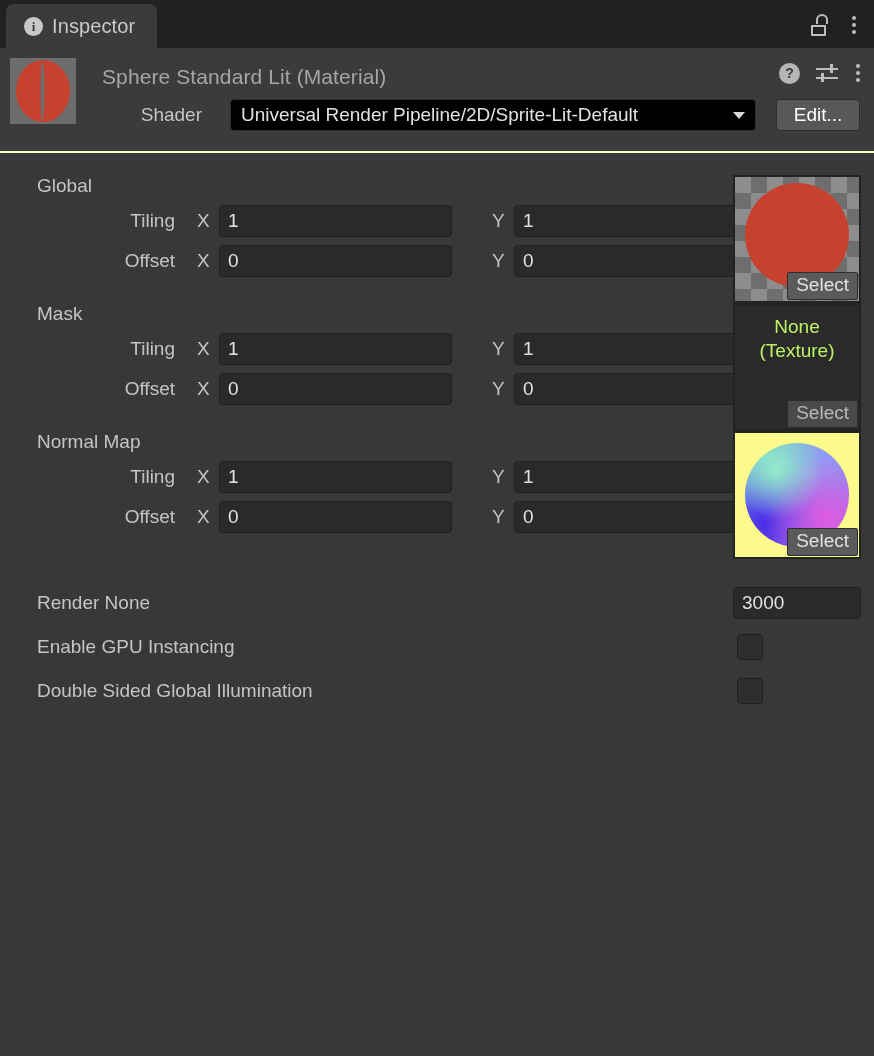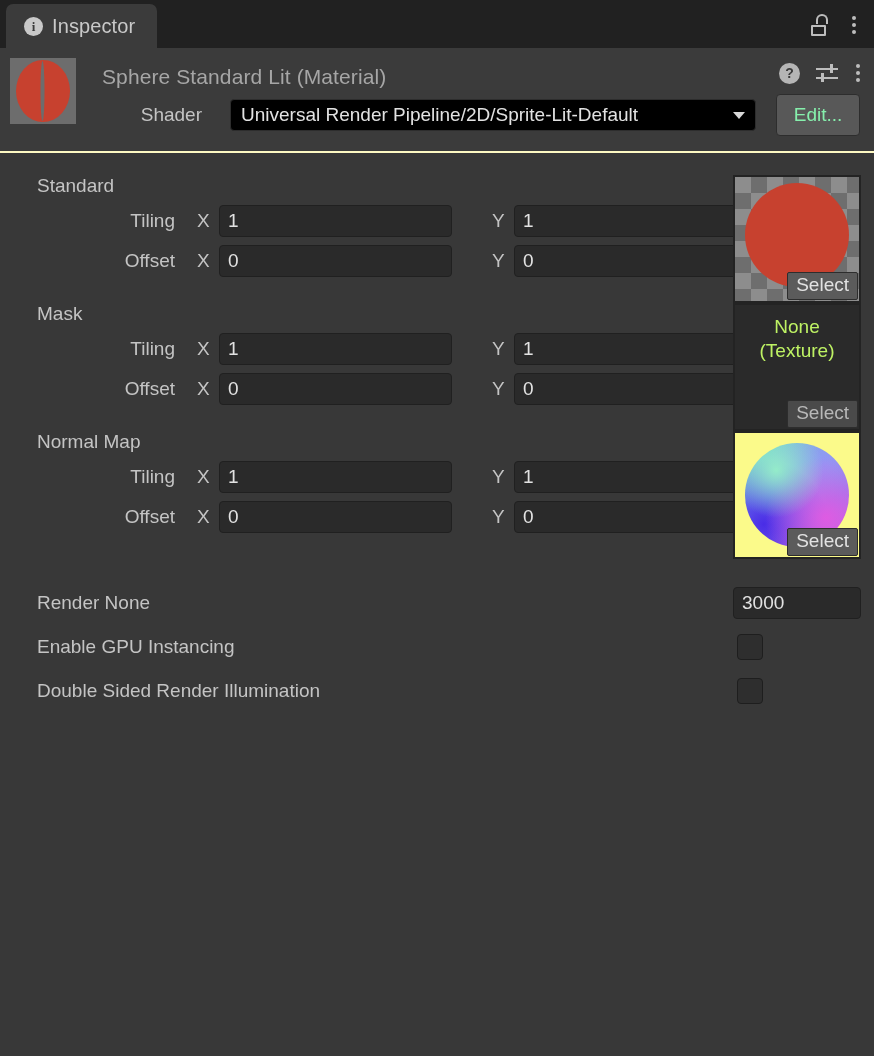--- a/index.html
+++ b/index.html
@@ -199,27 +199,27 @@
   .caret {
     width: 0; height: 0;
     border-left: 6px solid transparent;
     border-right: 6px solid transparent;
     border-top: 7px solid #d8d8d8;
     margin-left: auto;
     flex: 0 0 auto;
   }
   .edit-btn {
     flex: 0 0 auto;
-    height: 42px;
+    height: 32px;
     min-width: 84px;
     background: #585858;
     border: 1px solid #2d2d2d;
     border-radius: 4px;
     font-size: 19px;
-    color: #86efac;
+    color: #ffffff;
     display: flex;
     align-items: center;
     justify-content: center;
     box-sizing: border-box;
     padding: 0 10px;
   }
 
   
   .props {
     position: relative;
@@ -444,21 +444,21 @@
         <i></i>
         <i></i>
         <i></i>
       </span>
   </div>
 </div>
 
 <div class="props">
 
   <div class="tex-block">
-    <div class="section-title">Standard</div>
+    <div class="section-title">Global</div>
     <div class="vec-row">
       <span class="vec-label">Tiling</span>
       <span class="axis">X</span>
       <div class="num-field x">1</div>
       <span class="axis">Y</span>
       <div class="num-field y">1</div>
     </div>
     <div class="vec-row">
       <span class="vec-label">Offset</span>
       <span class="axis">X</span>
@@ -524,18 +524,18 @@
   <div class="settings">
     <div class="setting-row">
       <span class="setting-label">Render None</span>
       <div class="queue-number">3000</div>
     </div>
     <div class="setting-row">
       <span class="setting-label">Enable GPU Instancing</span>
       <span class="checkbox"></span>
     </div>
     <div class="setting-row">
-      <span class="setting-label">Double Sided Render Illumination</span>
+      <span class="setting-label">Double Sided Global Illumination</span>
       <span class="checkbox"></span>
     </div>
   </div>
 
 </div>
 
 </body></html>

